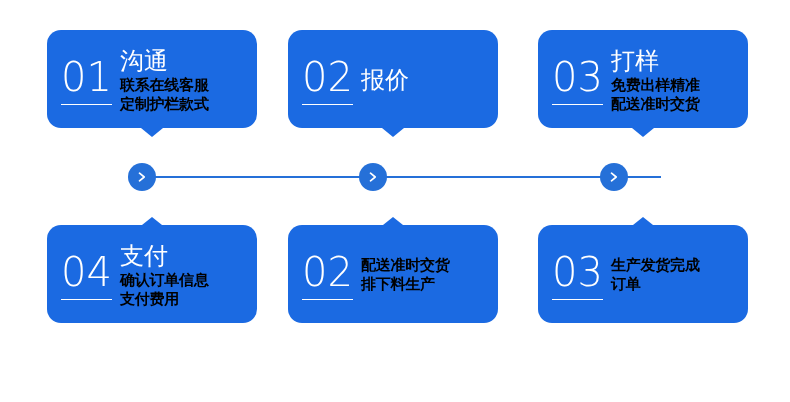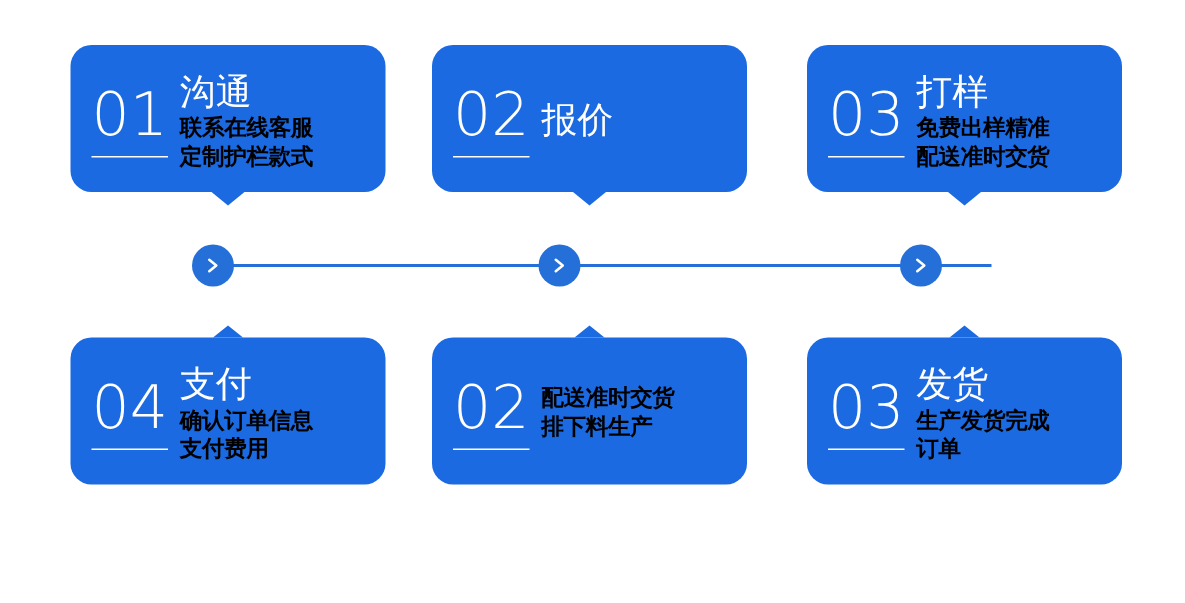--- a/index.html
+++ b/index.html
@@ -274,21 +274,20 @@
     </div>
 
     <div class="card c2">
       <div class="notch notch-up"></div>
       <div class="card-inner">
         <div class="num-wrap">
           <div class="num">03</div>
           <div class="num-rule"></div>
         </div>
         <div class="txt-wrap">
-          <div class="title">发货</div>
           <div class="desc">生产发货完成
 订单</div>
         </div>
       </div>
     </div>
 
   </div>
 
 </div>
 

